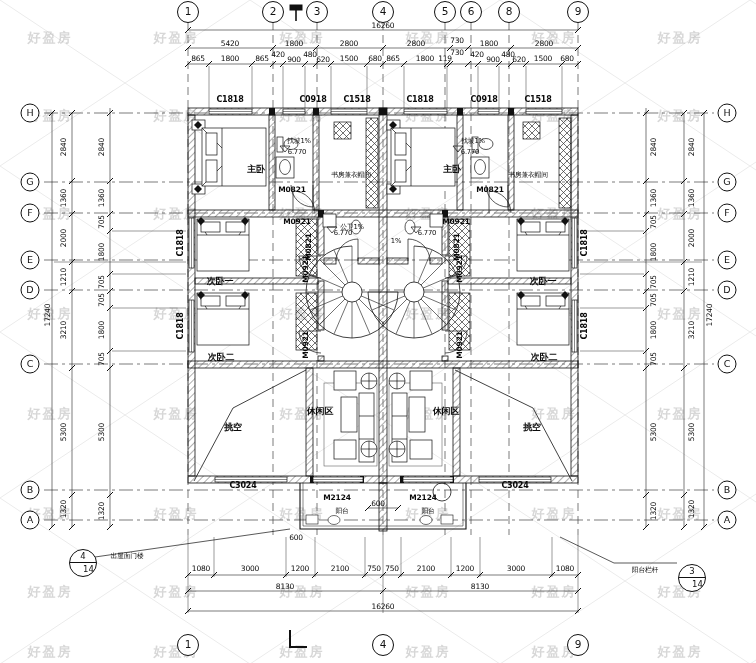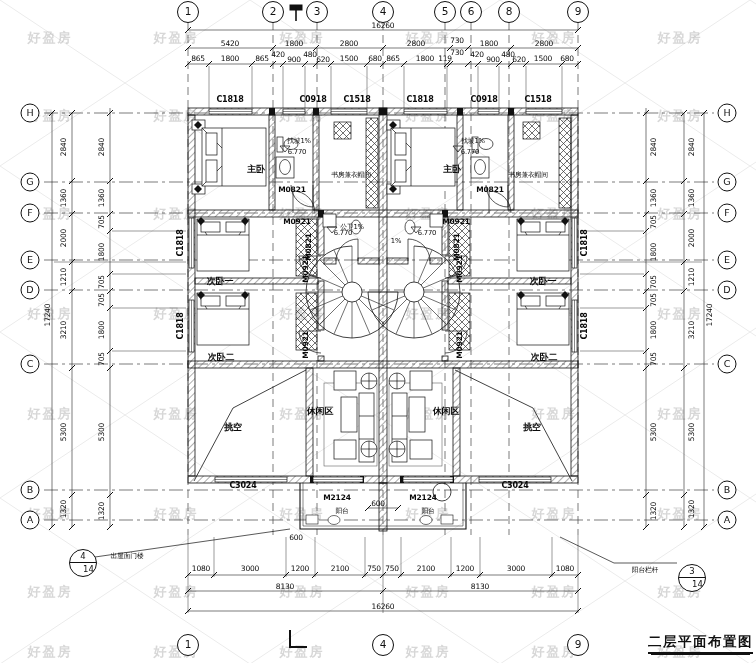--- a/index.html
+++ b/index.html
@@ -461,21 +461,20 @@
     <div class="cden">14</div>
   </div>
   <span class="lb tiny" style="left:127px;top:556px;z-index:5;">出屋面门楼</span>
 
   <div class="callout" style="left:678px;top:564px;">
     <div class="cnum">3</div>
     <div class="cden">14</div>
   </div>
   <span class="lb tiny" style="left:645px;top:570px;z-index:5;">阳台栏杆</span>
 
-  <div id="title">二层平面布置图</div>
 
 <div class="bub t" style="left: 188px; top: 12px;">1</div>
     <div class="bub t" style="left: 273px; top: 12px;">2</div>
     <div class="bub t" style="left: 317px; top: 12px;">3</div>
     <div class="bub t" style="left: 383px; top: 12px;">4</div>
     <div class="bub t" style="left: 445px; top: 12px;">5</div>
     <div class="bub t" style="left: 471px; top: 12px;">6</div>
     <div class="bub t" style="left: 509px; top: 12px;">8</div>
     <div class="bub t" style="left: 578px; top: 12px;">9</div>
     <div class="bub t" style="left: 188px; top: 645px;">1</div>

